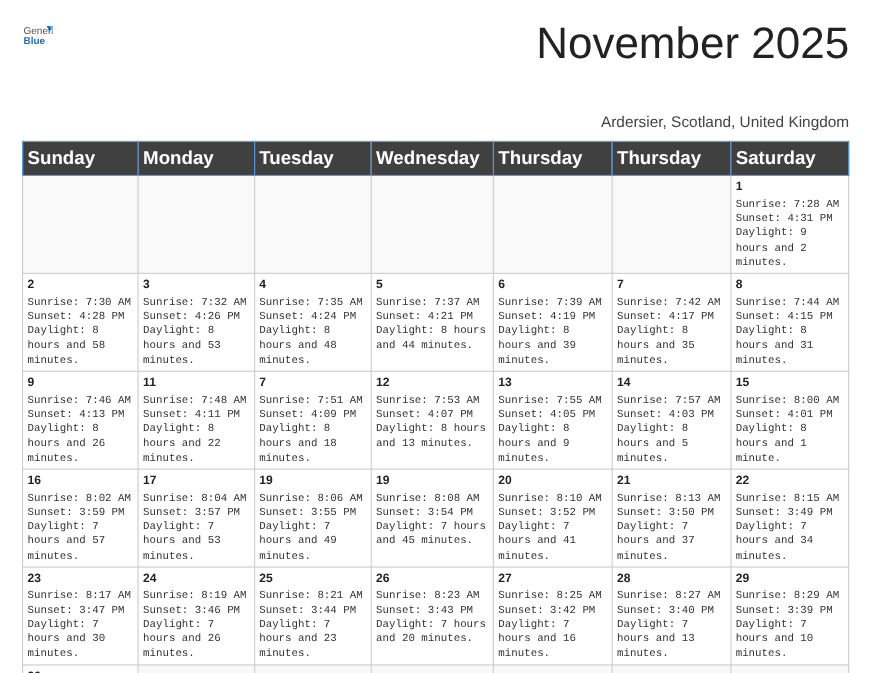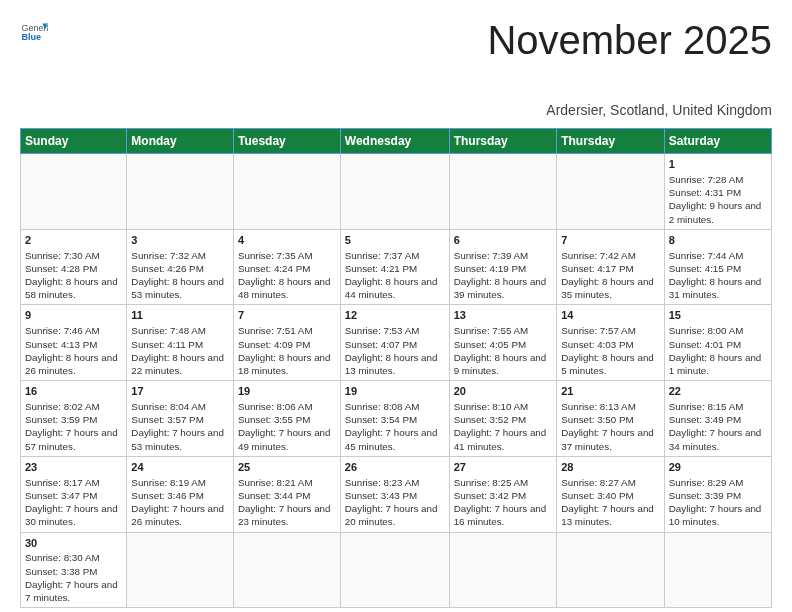--- a/index.html
+++ b/index.html
@@ -44,24 +44,24 @@
       font-size: 14px;
       color: #444;
       margin-top: 40px;
     }
     .calendar {
       width: 100%;
       border-collapse: collapse;
       font-size: 10.5px;
     }
     .calendar thead tr th {
-      background: #15803d;
+      background: #404040;
       color: #fff;
       font-weight: bold;
-      font-size: 12px;
+      font-size: 17px;
       padding: 5px 4px;
       text-align: left;
       border: 1px solid #5a9ae0;
     }
     .calendar tbody tr td {
       border: 1px solid #ccc;
       vertical-align: top;
       padding: 3px 4px;
       width: 113px;
       min-height: 70px;
@@ -73,20 +73,21 @@
       font-weight: bold;
       font-size: 11px;
       color: #222;
       display: block;
       margin-bottom: 1px;
     }
     .day-info {
       color: #333;
       font-size: 9.8px;
       line-height: 1.35;
+      font-family: Liberation Mono, monospace;
     }
     .empty-cell {
       background: #f9f9f9;
     }
   </style>
 </head>
 <body>
 
 <div class="page">
   <div class="header-area">

